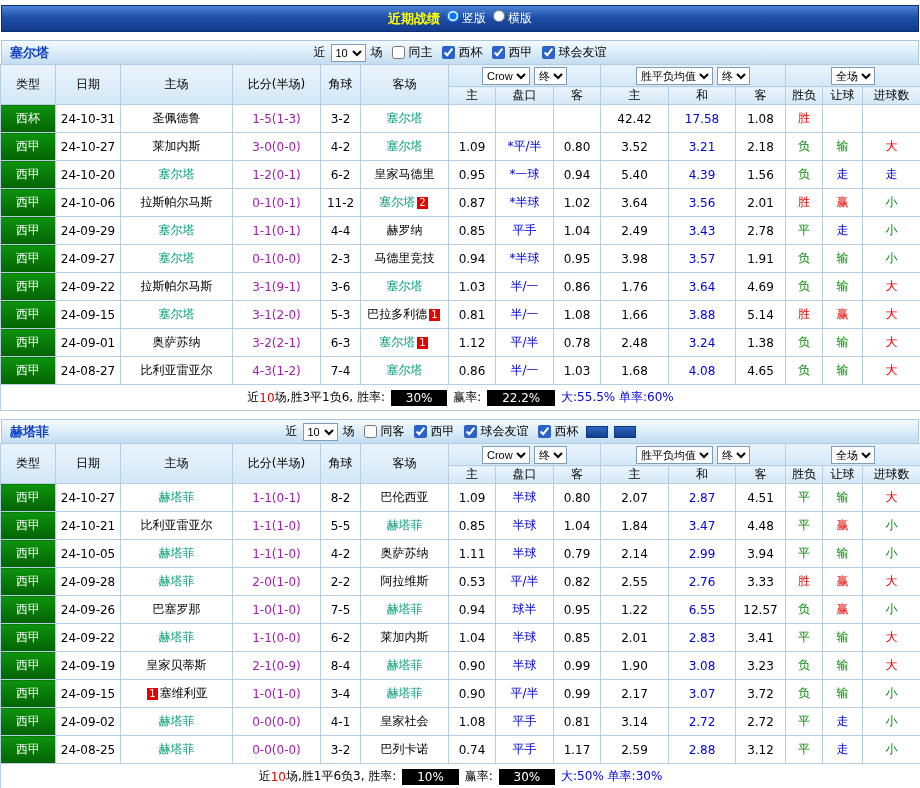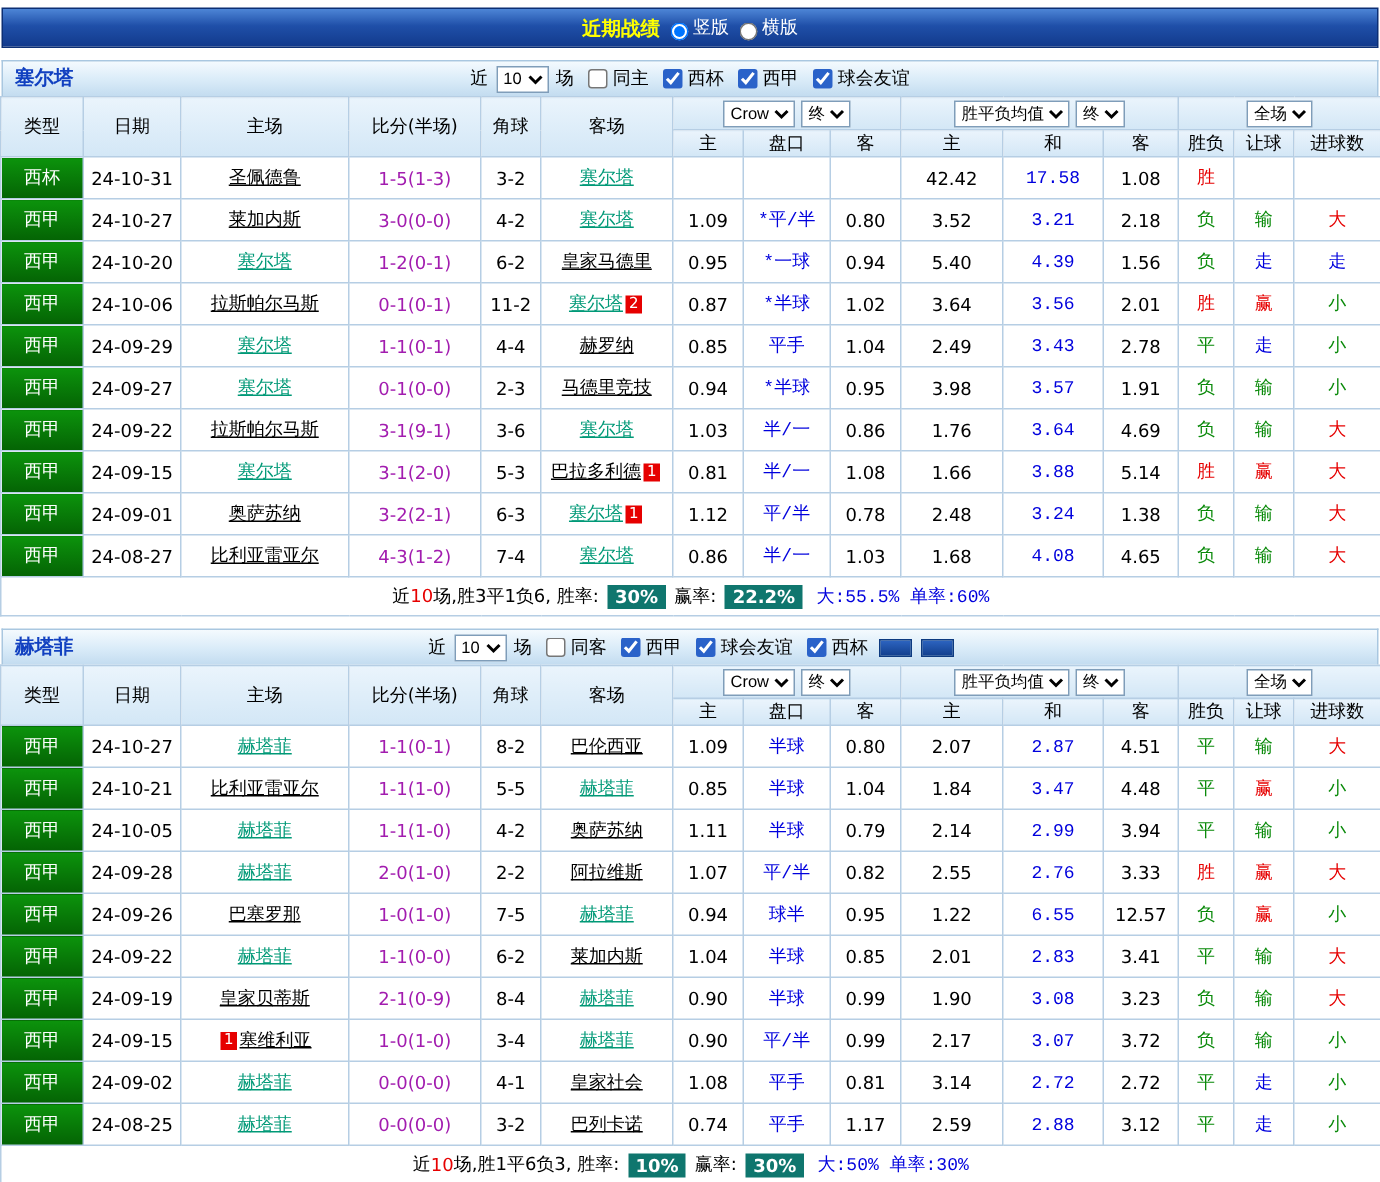--- a/index.html
+++ b/index.html
@@ -11,21 +11,21 @@
   }
   
   .topbar {
     height:27px; margin:0 1px;
     background:linear-gradient(180deg,#4d85d6 0%,#1f4fa8 45%,#123a8c 100%);
     border:1px solid #0c2f74;
     display:flex; align-items:center; justify-content:center; gap:7px;
     color:#fff;
   }
   .topbar .title { color:#ffff00; font-weight:bold; font-size:13px; }
-  .topbar label { display:inline-flex; align-items:flex-end; gap:3px; cursor:pointer; }
+  .topbar label { display:inline-flex; align-items:flex-start; gap:3px; cursor:pointer; }
   .topbar input[type=radio] { width:12px; height:12px; margin:0; }
   
   .section { margin-top:8px; }
   .sec-bar {
     position:relative; height:24px; margin:0 1px;
     background:linear-gradient(180deg,#f4fafe 0%,#d9ebf8 55%,#c3dcf0 100%);
     border:1px solid #a9c7e0; border-bottom:none;
     display:flex; align-items:center; justify-content:center;
   }
   .sec-team {
@@ -50,35 +50,35 @@
     font-size:12px; overflow:hidden; white-space:nowrap; padding:0;
   }
   thead th {
     background:linear-gradient(180deg,#eaf4fc 0%,#d3e7f6 100%);
     font-weight:normal; color:#000;
   }
   thead tr.h1 th { height:22px; }
   thead tr.h2 th { height:18px; }
   tbody td { height:28px; background:#fff; }
   .type-cell { background:linear-gradient(180deg,#0c930c,#046304); color:#fff; }
-  .team { color:#000; cursor:pointer;text-decoration:underline; }
+  .team { color:#000; cursor:pointer; }
   .team.hl { color:#009977; }
   .score { color:#a21caf; }
   .c-red { color:#e60000; }
   .c-green { color:#0a8a0a; }
-  .c-blue { color:#0000dd;font-family:Liberation Mono, monospace; }
+  .c-blue { color:#0000dd; }
   .c-black { color:#000; }
   td.c-blue { color:#0000dd; }
   .rc {
     display:inline-block; background:#e60000; color:#fff; font-size:10px;
     line-height:12px; padding:0 2px; margin:0 2px; vertical-align:middle;
   }
   tfoot td { height:26px; background:#fff; }
   .summary span { vertical-align:middle; }
-  .pct { background:#0f766e; color:#fff; padding:1px 5px; margin:0 2px;font-weight:bold; }
+  .pct { background:#000000; color:#fff; padding:1px 15px; margin:0 2px; }
 </style>
 </head>
 <body>
 
 <div class="topbar">
   <span class="title">近期战绩</span>
   <label>
     <input type="radio" name="layout" checked="" style="">
     <span>竖版</span>
   </label>
@@ -440,21 +440,21 @@
             <td class="c-green">输</td>
             <td class="c-green">小</td>
           </tr>
           <tr>
             <td class="type-cell">西甲</td>
             <td>24-09-28</td>
             <td><span class="team hl">赫塔菲</span></td>
             <td class="score">2-0(1-0)</td>
             <td>2-2</td>
             <td><span class="team">阿拉维斯</span></td>
-            <td>1.07</td>
+            <td>0.53</td>
             <td class="c-blue">平/半</td>
             <td>0.82</td>
             <td>2.55</td>
             <td class="c-blue">2.76</td>
             <td>3.33</td>
             <td class="c-red">胜</td>
             <td class="c-red">赢</td>
             <td class="c-red">大</td>
           </tr>
           <tr>

